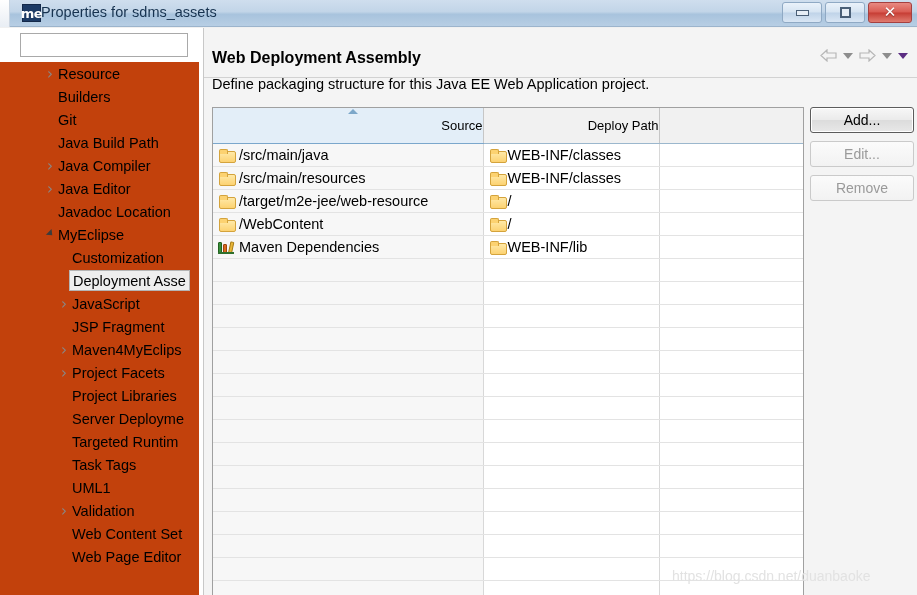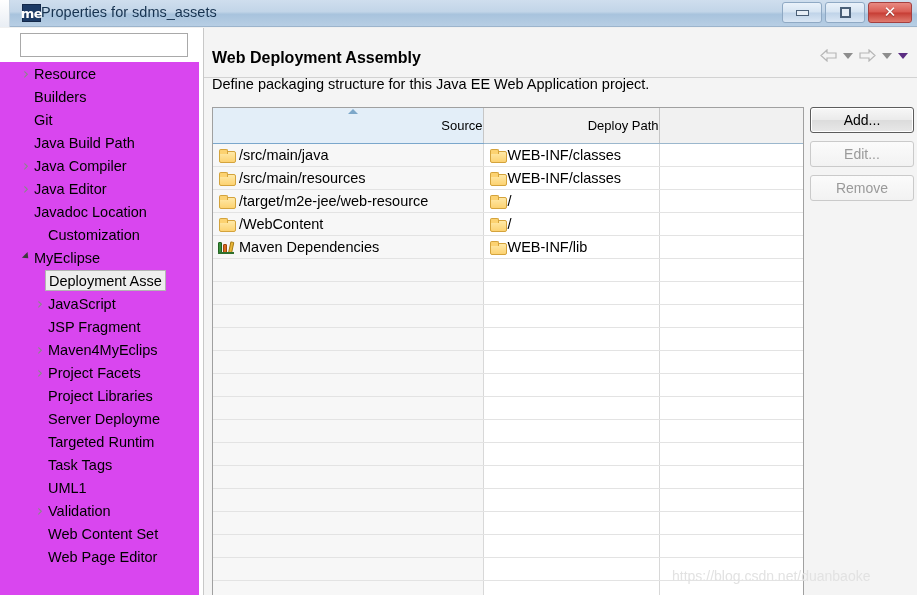--- a/index.html
+++ b/index.html
@@ -84,21 +84,22 @@
     background: #ffffff;
     padding: 2px 4px;
     font-size: 13px;
     outline: none;
     font-family: "Liberation Sans", sans-serif;
   }
   .tree {
     position: absolute; left: 0; top: 34px;
     width: 199px; height: 533px;
     overflow: hidden;
-    background: #d946ef;
+    background: #c2410c;
+    padding-left: 24px;
   }
   .tree-item {
     position: relative;
     height: 23px;
     display: flex; align-items: center;
     white-space: nowrap;
     font-size: 14.5px;
     color: #000000;
     cursor: default;
   }
@@ -325,27 +326,27 @@
           <span class="lbl">Java Compiler</span>
         </div>
         <div class="tree-item lvl1">
           <span class="arrow collapsed"></span>
           <span class="lbl">Java Editor</span>
         </div>
         <div class="tree-item lvl1">
           <span class="arrow"></span>
           <span class="lbl">Javadoc Location</span>
         </div>
-        <div class="tree-item lvl2">
-          <span class="arrow"></span>
-          <span class="lbl">Customization</span>
-        </div>
         <div class="tree-item lvl1">
           <span class="arrow expanded"></span>
           <span class="lbl">MyEclipse</span>
+        </div>
+        <div class="tree-item lvl2">
+          <span class="arrow"></span>
+          <span class="lbl">Customization</span>
         </div>
         <div class="tree-item lvl2 selected">
           <span class="arrow"></span>
           <span class="lbl">Deployment Asse</span>
         </div>
         <div class="tree-item lvl2">
           <span class="arrow collapsed"></span>
           <span class="lbl">JavaScript</span>
         </div>
         <div class="tree-item lvl2">

